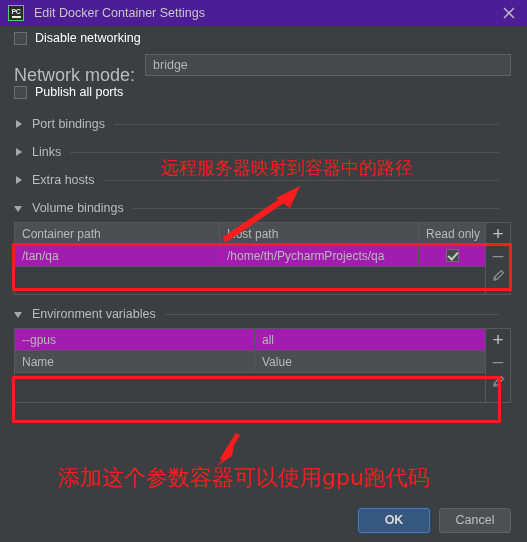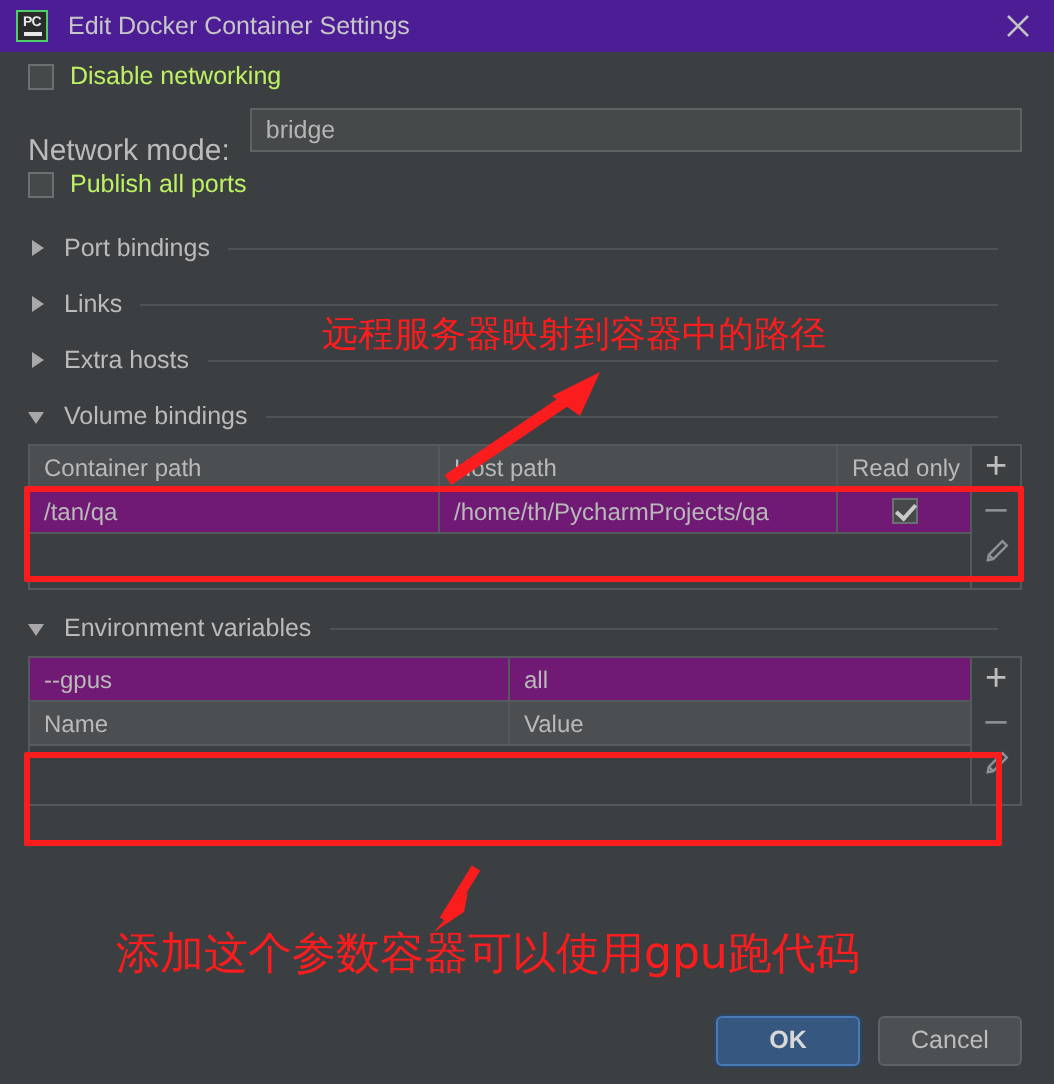--- a/index.html
+++ b/index.html
@@ -100,32 +100,32 @@
     top: 0px;
     width: 4px;
     height: 8px;
     border: solid #c9c9c9;
     border-width: 0 2px 2px 0;
     transform: rotate(42deg);
   }
   .row-check .lbl {
     margin-left: 8px;
     font-size: 12.5px;
-    color: #bef264;
+    color: #ffffff;
   }
 
   .row-field {
     display: flex;
     align-items: center;
     padding-left: 14px;
     padding-right: 16px;
     height: 30px;
   }
   .row-field .lbl {
-    font-size: 15px;
+    font-size: 18px;
     color: #bbbbbb;
     white-space: nowrap;
     margin-top: 20px;
   }
   .textfield {
     margin-left: 10px;
     flex: 1;
     height: 22px;
     background: #45494a;
     border: 1px solid #5e6264;
@@ -202,21 +202,21 @@
     display: flex;
     height: 21px;
     align-items: stretch;
     justify-content: space-between;
   }
   .trow.head {
     background: #4b4f51;
     border-bottom: 1px solid #5a5e60;
   }
   .trow.data {
-    background: #701a75;
+    background: #a21caf;
     border-bottom: 1px solid #55595b;
   }
   .tcell {
     display: flex;
     align-items: center;
     padding-left: 7px;
     font-size: 12px;
     color: #b9b9b9;
     box-sizing: border-box;
     overflow: hidden;

